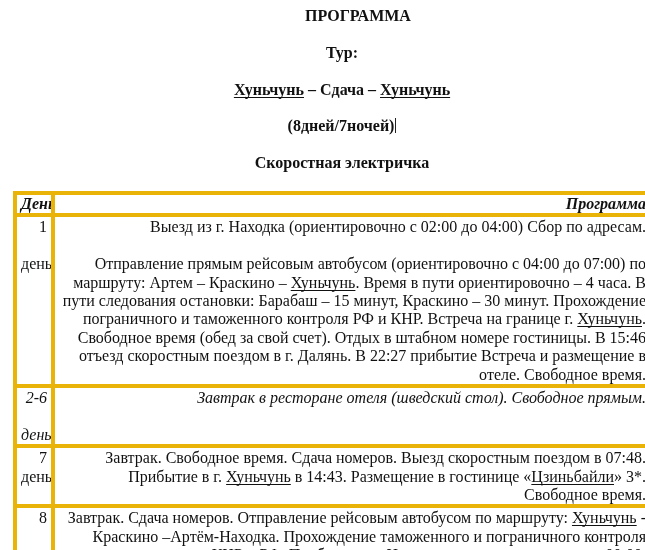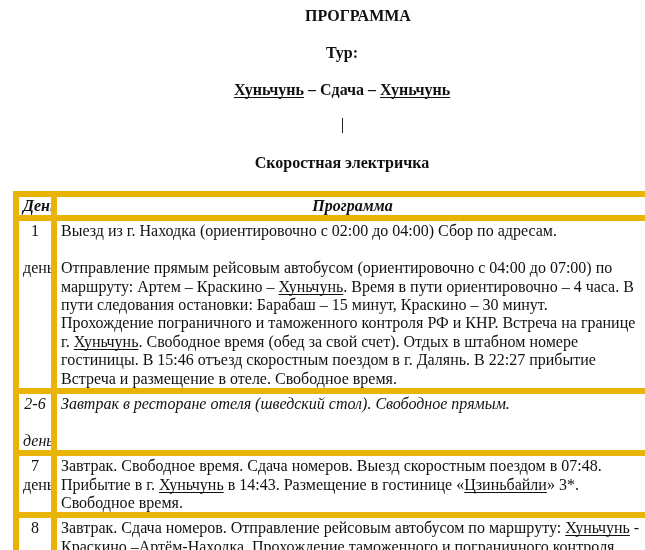--- a/index.html
+++ b/index.html
@@ -42,24 +42,25 @@
 
   
   table.program-table {
     border-collapse: collapse;
     margin-left: 1px;
     width: 641px;
     table-layout: fixed;
     font-size: 16px; line-height: 18.4px;
   }
   table.program-table td {
-    border: 6px solid #eab308;
+    border: 4px solid #eab308;
     vertical-align: top;
     padding: 1px 4px 0 4px;
     overflow: hidden;
+    text-align: right;
   }
   col.day-col { width: 38px; }
   tr.header-row td { border-bottom-width: 2px; height: 16px; padding-top: 0; }
   tr.header-row td { font-weight: bold; font-style: italic; }
   td.day-header { text-align: left; padding-left: 2px; }
   td.program-header { text-align: center; }
 
   td.day-cell { text-align: center; padding-left: 1px; padding-right: 1px; }
   tr.row-1 td { height: 163px; }
   tr.row-2 td { height: 53px; font-style: italic; }
@@ -69,21 +70,21 @@
 </style>
 </head>
 <body>
 
 <div class="page" data-name="document-page">
 
   <div class="title-block" data-name="title-block">
     <p class="shift-right" data-name="program-heading">ПРОГРАММА</p>
     <p data-name="tour-label">Тур:</p>
     <p data-name="route-title"><span data-name="misspelled-word" class="sp">Хуньчунь</span><span data-name="text-run"> – Сдача – </span><span data-name="misspelled-word" class="sp">Хуньчунь</span></p>
-    <p data-name="duration-title"><span class="caret" data-name="text-caret"></span></p>
+    <p data-name="duration-title"><span data-name="duration-text">(8дней/7ночей)</span><span class="caret" data-name="text-caret"></span></p>
     <p data-name="train-type-title">Скоростная электричка</p>
   </div>
 
   <table class="program-table" data-name="program-table">
     <colgroup>
         <col class="day-col">
         <col>
       </colgroup>
     <tbody>
       <tr class="header-row" data-name="table-header-row">

